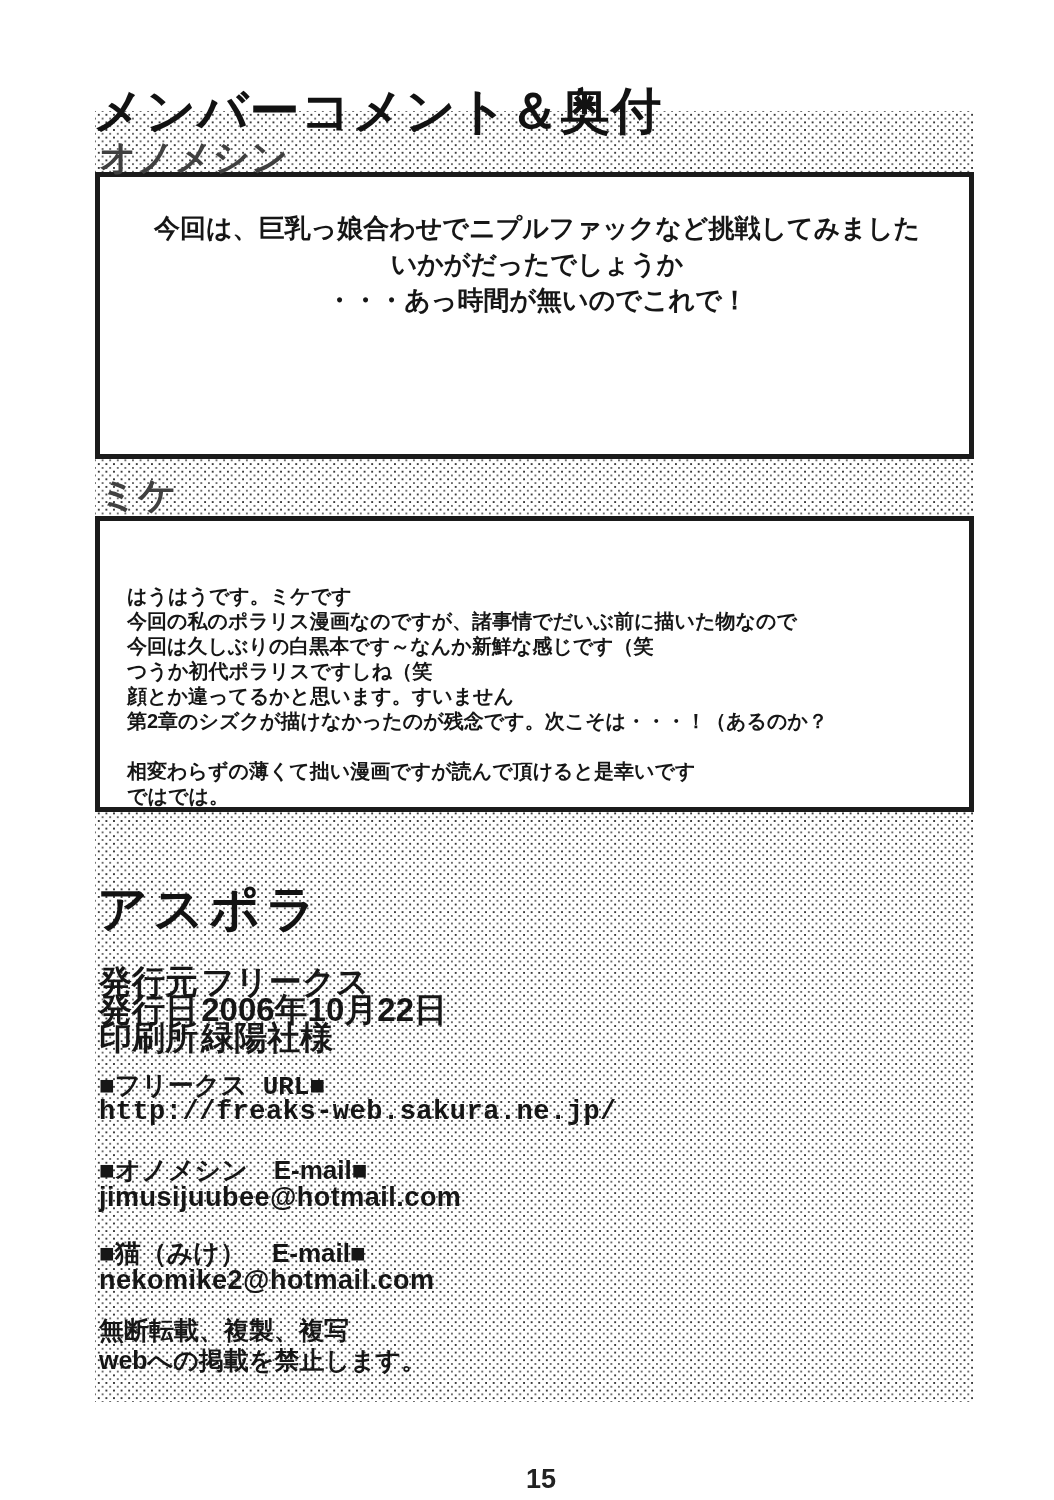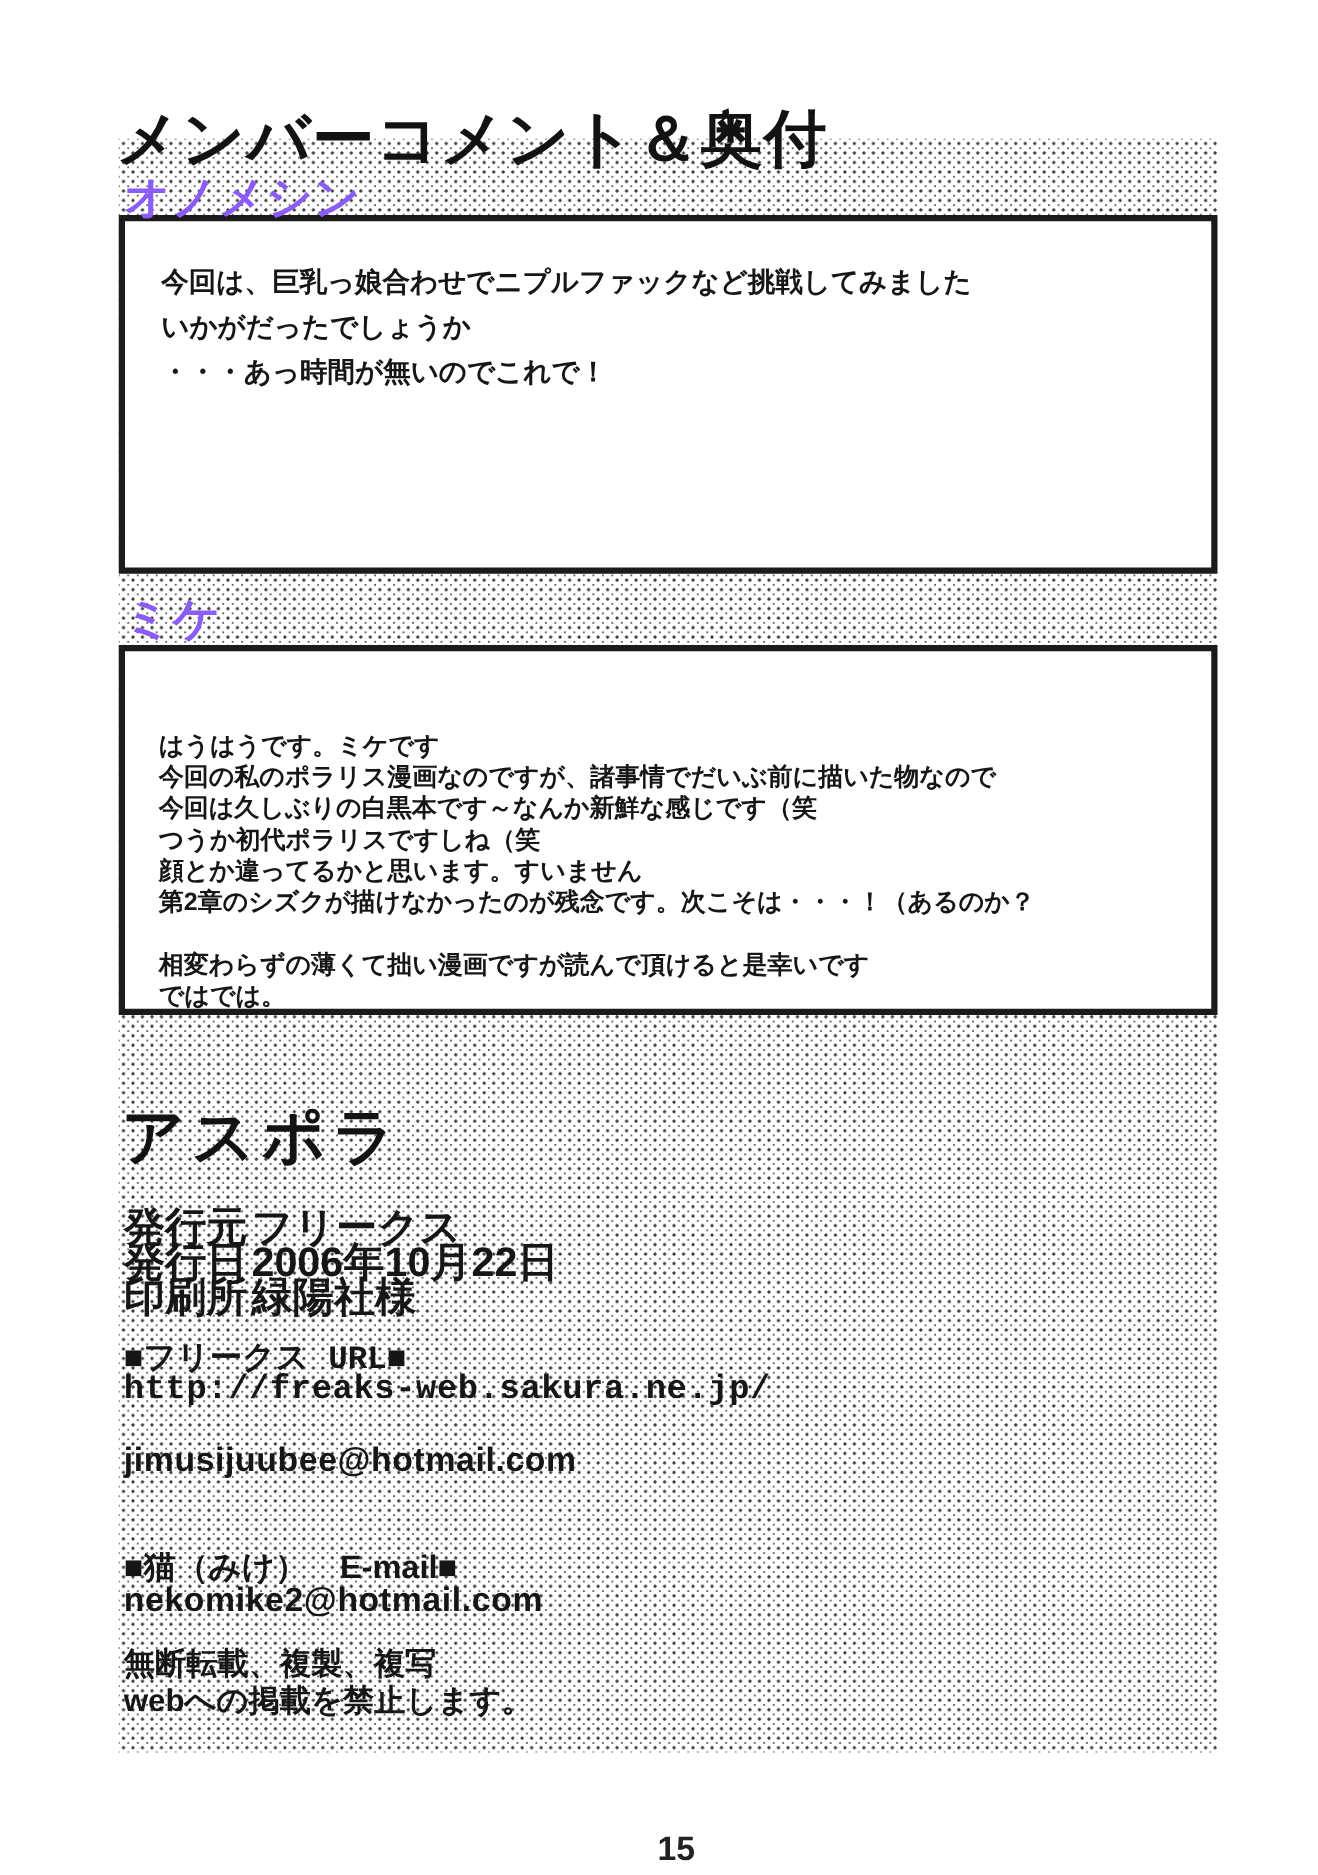--- a/index.html
+++ b/index.html
@@ -18,33 +18,33 @@
     background-size:7.6px 7.6px,7.6px 7.6px;
     background-position:0 0,3.8px 3.8px;
     z-index:0;
   }
   .page-title{
     position:absolute;left:93px;top:44px;z-index:2;
     font-size:50px;font-weight:900;letter-spacing:1px;white-space:nowrap;
     color:#121212;
   }
   .section-label{
-    position:absolute;z-index:2;font-weight:900;white-space:nowrap;color:#8b5cf6;text-align:right;
+    position:absolute;z-index:2;font-weight:900;white-space:nowrap;color:#404040;text-align:right;
   }
   .label-onomeshin{left:99px;top:133px;font-size:37px;}
   .label-mike{left:99px;top:470px;font-size:38px;}
   .comment-box{
     position:absolute;left:95px;width:869px;z-index:1;
     background:#ffffff;border:5px solid #1b1b1b;
   }
   .box-onomeshin{top:172px;height:277px;}
   .box-mike{top:516px;height:286px;}
   .box-onomeshin .box-inner{padding:34px 24px 0 29px;}
   .box-mike .box-inner{padding:30px 24px 0 27px;margin-top:32px;}
-  .box-onomeshin .comment-line{height:36px;font-size:22px;font-weight:bold;white-space:nowrap;}
+  .box-onomeshin .comment-line{height:36px;font-size:26px;font-weight:bold;white-space:nowrap;text-align:center;}
   .box-mike .comment-line{height:25px;font-size:20px;font-weight:bold;white-space:nowrap;}
   .colophon-title{
     position:absolute;left:97px;top:876px;z-index:2;
     font-size:50px;font-weight:900;letter-spacing:5px;white-space:nowrap;color:#121212;
   }
   .pub-info{position:absolute;left:99px;top:960px;z-index:2;font-size:33px;font-weight:bold;}
   .pub-row{height:28px;white-space:nowrap;}
   .pub-label{display:inline-block;width:93px;}
   .contact{position:absolute;left:99px;z-index:2;font-weight:bold;white-space:nowrap;}
   .contact-header{font-size:26px;height:29px;}
@@ -108,20 +108,21 @@
     <span class="pub-value">緑陽社様</span>
   </div>
 </div>
 
 <div class="contact block-url">
   <div class="contact-header">■フリークス URL■</div>
   <div class="contact-value">http://freaks-web.sakura.ne.jp/</div>
 </div>
 
 <div class="contact block-email1">
+  <div class="contact-header">■オノメシン　E-mail■</div>
   <div class="contact-value">jimusijuubee@hotmail.com</div>
 </div>
 
 <div class="contact block-email2">
   <div class="contact-header">■猫（みけ）　E-mail■</div>
   <div class="contact-value">nekomike2@hotmail.com</div>
 </div>
 
 <div class="notices">
   <div class="notice-line">無断転載、複製、複写</div>

